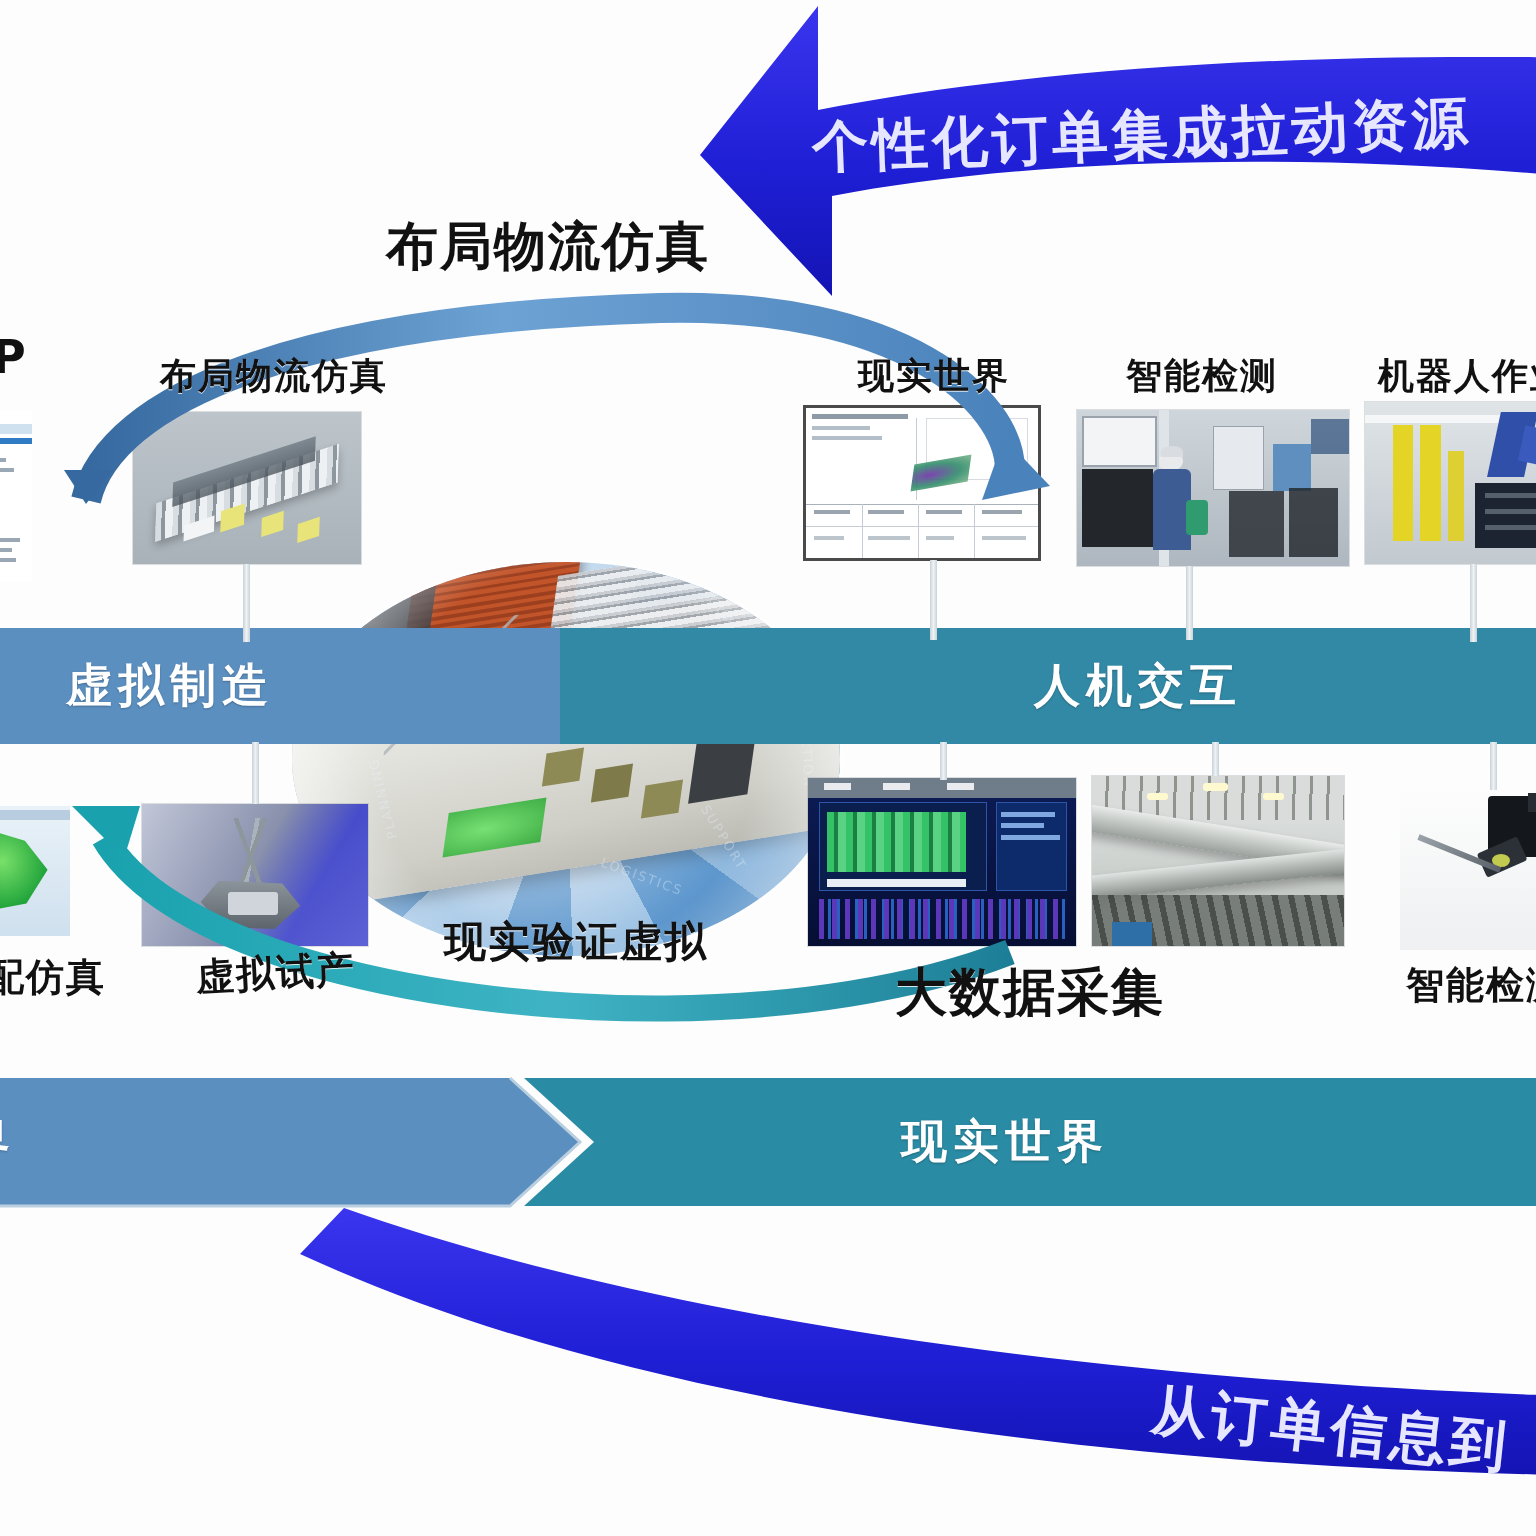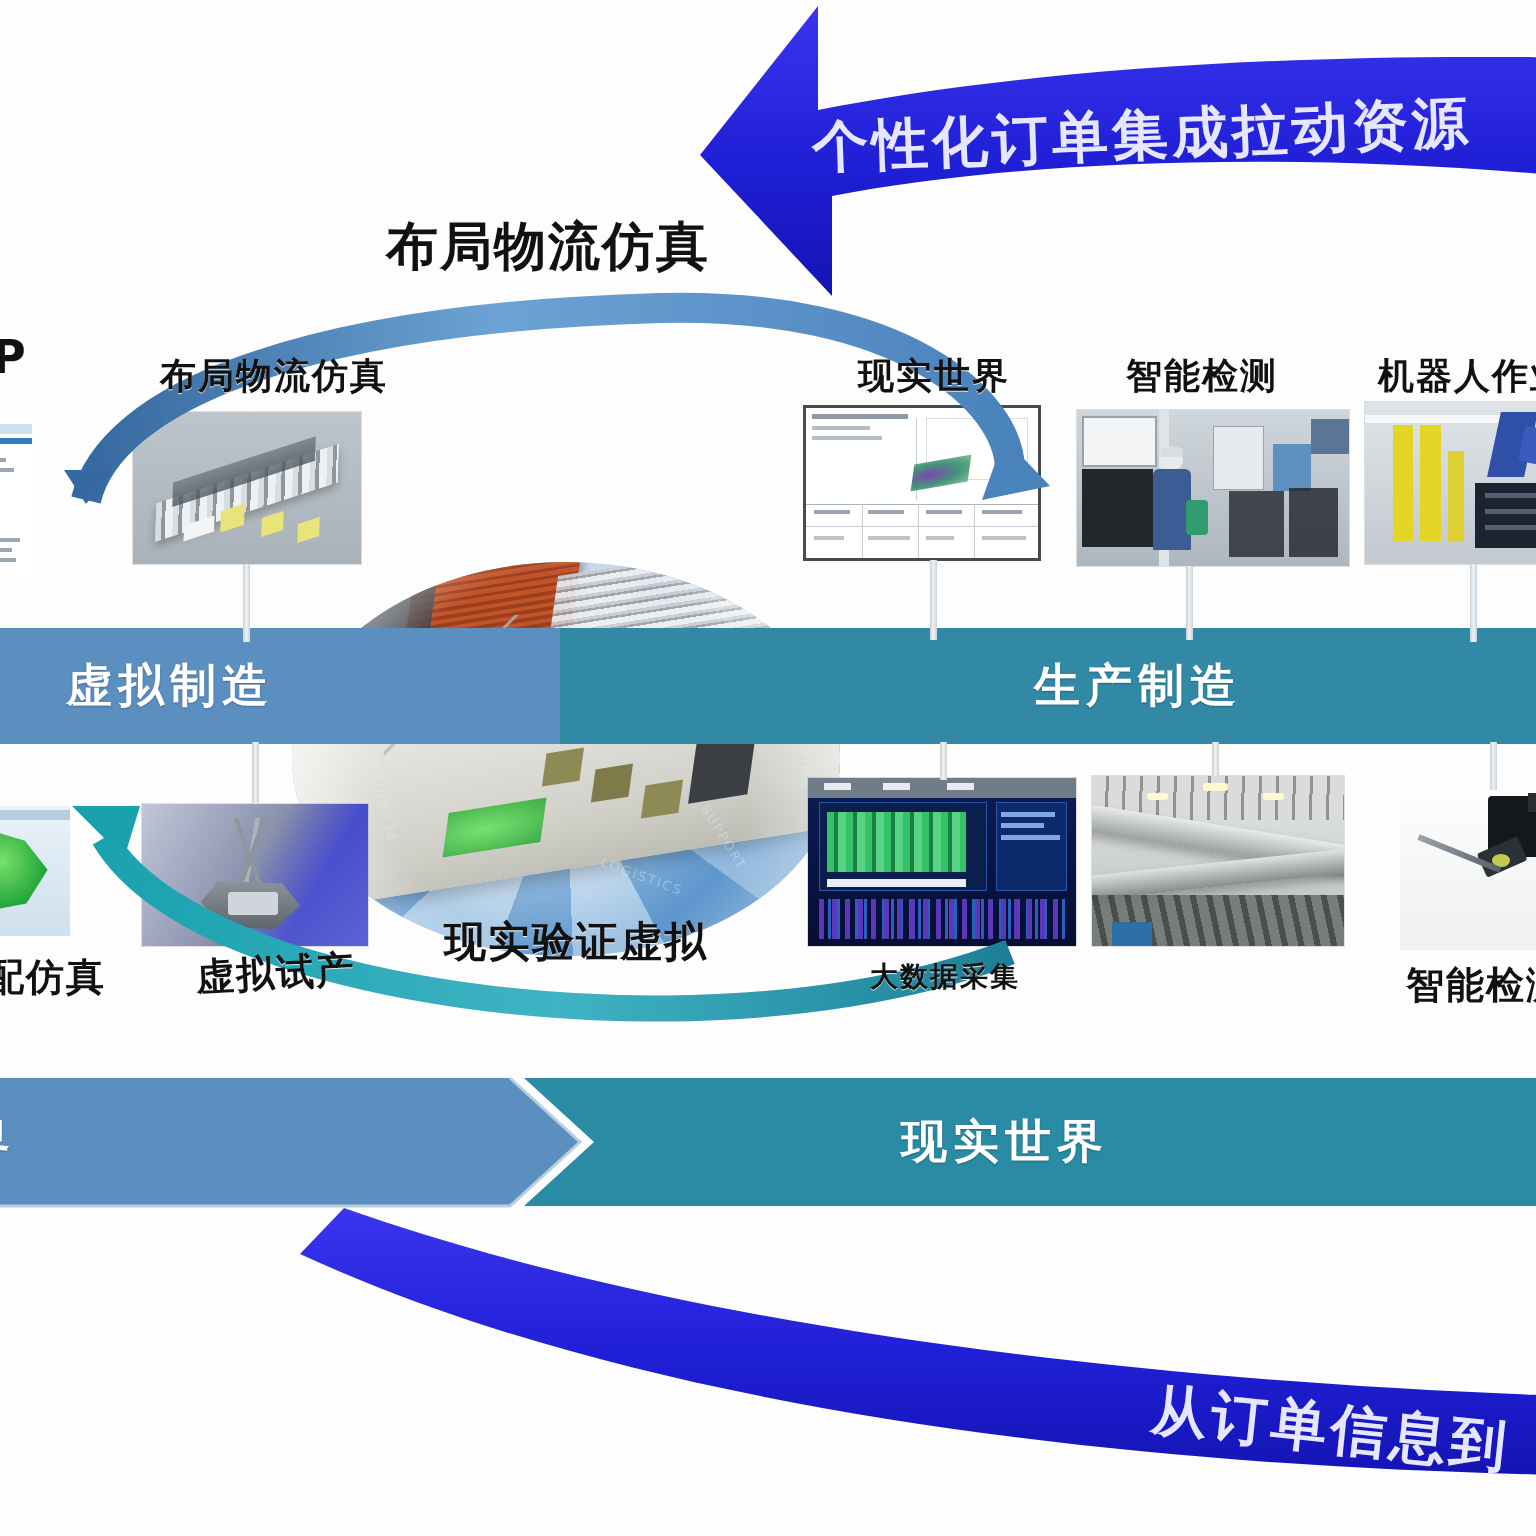--- a/index.html
+++ b/index.html
@@ -97,21 +97,21 @@
       <div style="position:absolute;left:56%;top:78%;transform:rotate(20deg);color:#eaf2fb;font-size:13px;letter-spacing:2px;">LOGISTICS</div>
       <div style="position:absolute;left:72%;top:68%;transform:rotate(58deg);color:#eaf2fb;font-size:13px;letter-spacing:2px;">SUPPORT</div>
     </div>
     <div class="sc" style="background:radial-gradient(circle at 50% 50%,transparent 56%,rgba(255,255,255,.55) 82%,#ffffff 100%);"></div>
   </div>
 
   <div class="band" style="left:-40px;top:628px;width:600px;height:116px;background:#5b8fc0;">
     <span style="font-size:46px;margin-left:-180px;">虚拟制造</span>
   </div>
   <div class="band" style="left:560px;top:628px;width:1016px;height:116px;background:#3189a6;">
-    <span style="font-size:46px;margin-left:140px;">生产制造</span>
+    <span style="font-size:46px;margin-left:140px;">人机交互</span>
   </div>
 
   <svg class="ovl" viewBox="0 0 1536 1536">
     <polygon points="-60,1078 510,1078 580,1142 510,1206 -60,1206" fill="#5b8fc0"></polygon>
     <polygon points="524,1078 1600,1078 1600,1206 524,1206 594,1142" fill="#2a8ba4"></polygon>
     <polyline points="-60,1206 510,1206 580,1142 510,1078" fill="none" stroke="#b9cfe0" stroke-width="3"></polyline>
   </svg>
   <div class="band" style="left:-60px;top:1078px;width:570px;height:128px;">
     <span style="font-size:46px;margin-left:-470px;">界</span>
   </div>
@@ -333,18 +333,18 @@
   <div class="lbl" style="left:858px;top:352px;font-size:36px;">现实世界</div>
 
   <div class="lbl" style="left:1126px;top:352px;font-size:36px;">智能检测</div>
 
   <div class="lbl" style="left:1378px;top:352px;font-size:36px;">机器人作业</div>
 
   <div class="lbl" style="left:-14px;top:952px;font-size:38px;">配仿真</div>
 
   <div class="lbl" style="left:196px;top:948px;font-size:38px;transform:rotate(-3deg);">虚拟试产</div>
 
-  <div class="lbl" style="left:870px;top:958px;font-size:28px;">大数据采集</div>
+  <div class="lbl" style="left:895px;top:958px;font-size:52px;">大数据采集</div>
 
 
   <div class="lbl" style="left:1406px;top:960px;font-size:38px;">智能检测</div>
 
 </div>
 
 </body></html>

